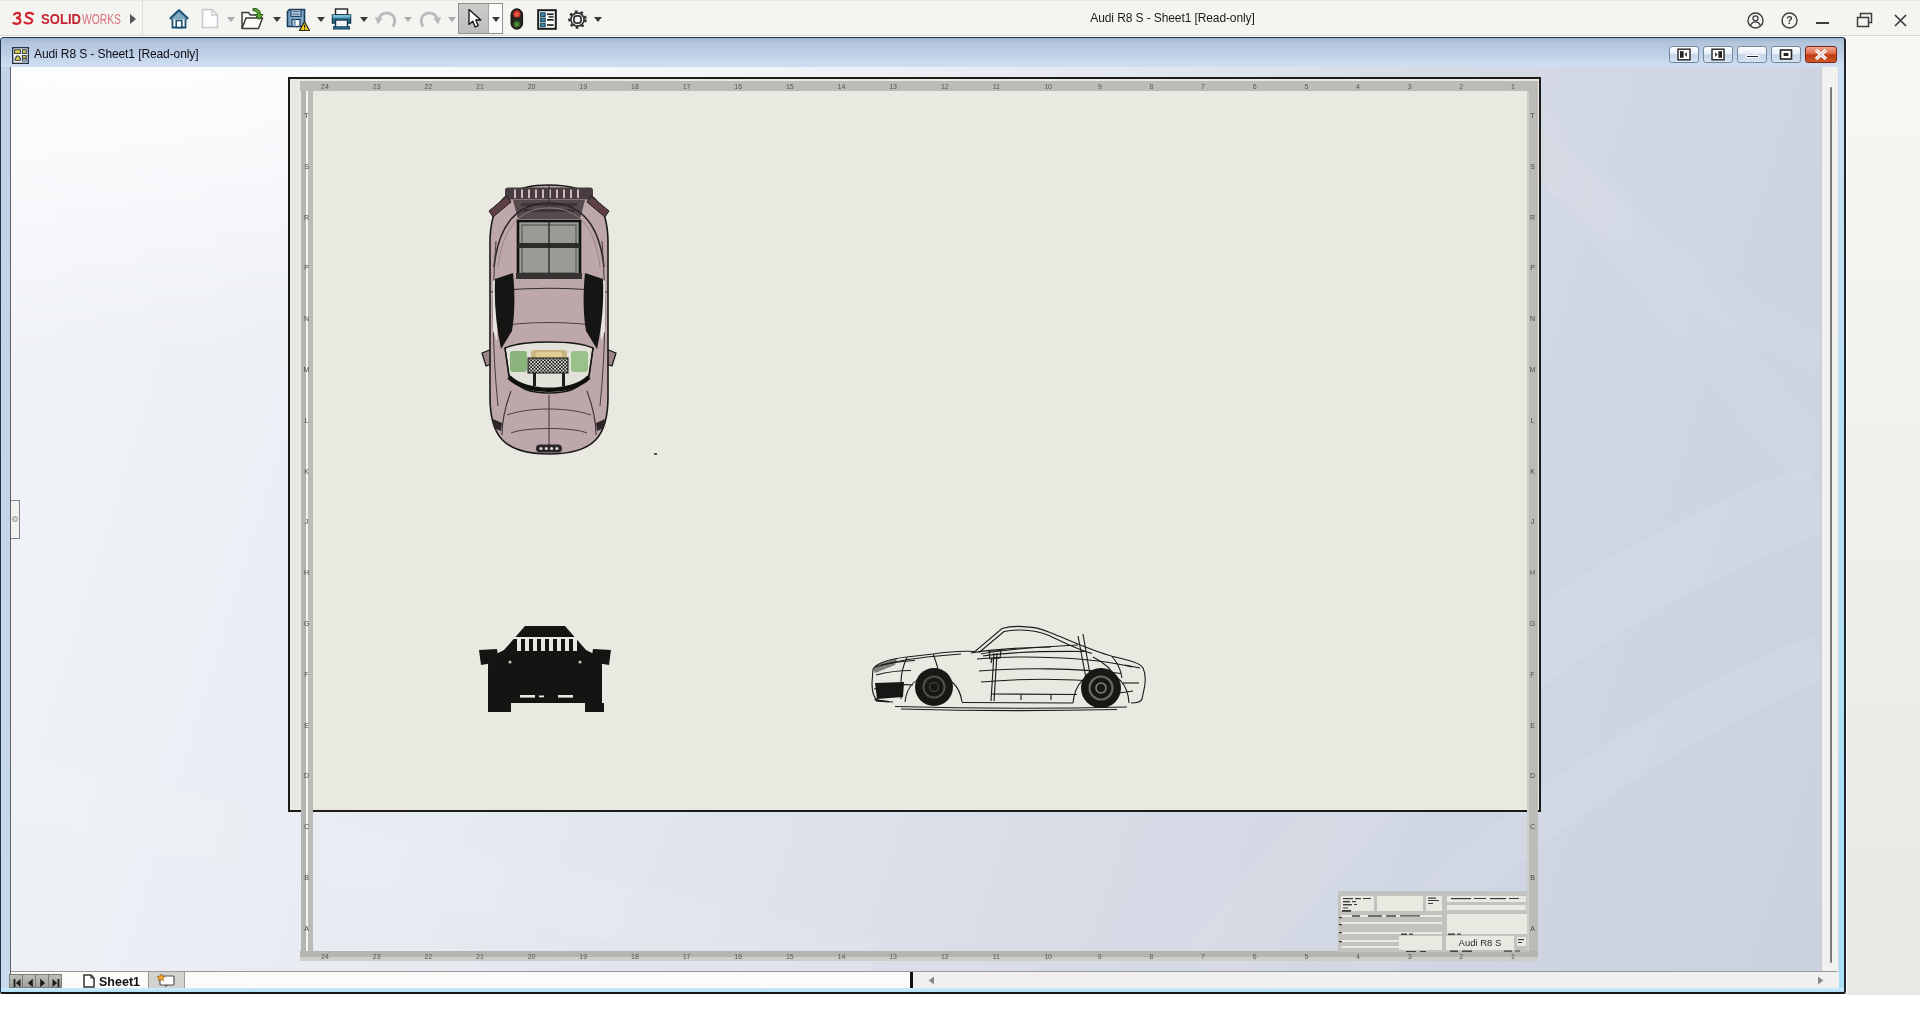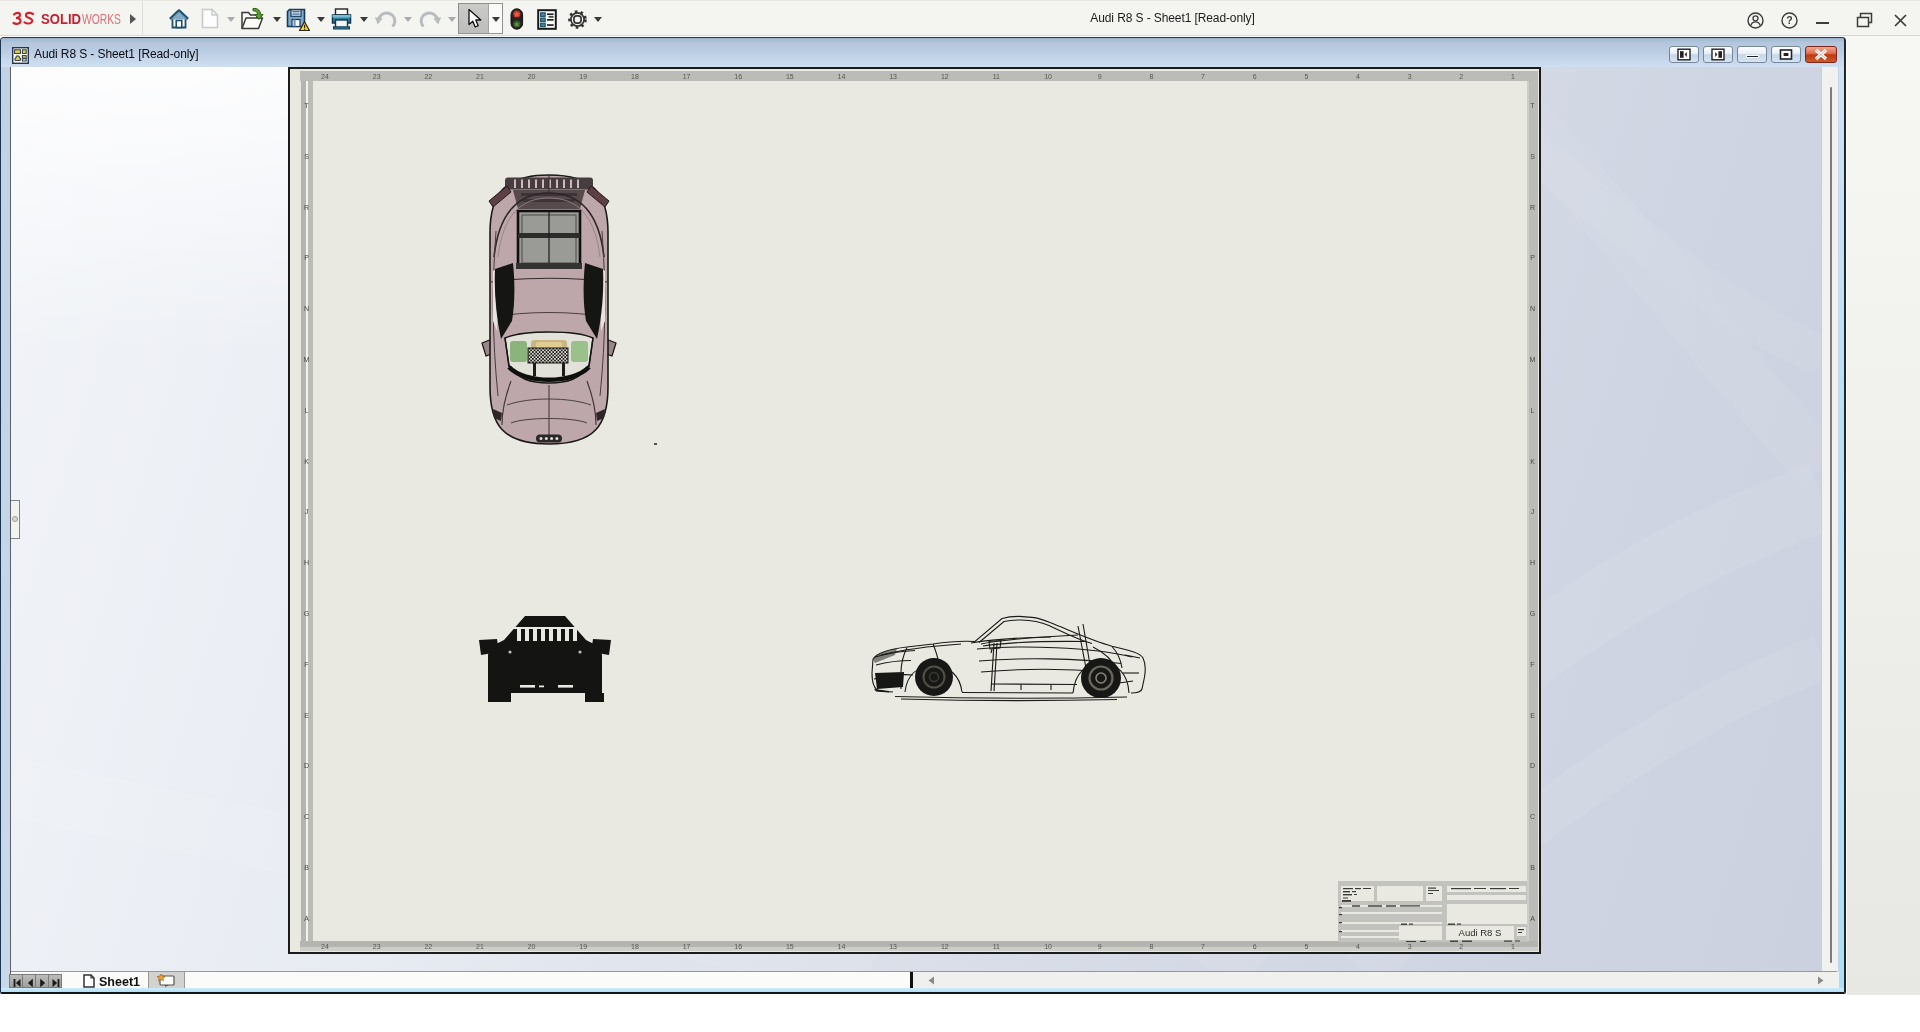--- a/index.html
+++ b/index.html
@@ -9,21 +9,21 @@
 #docwin{position:absolute;left:0;top:37px;width:1846px;height:957px;border:1px solid #1e3550;border-right:2px solid #20242e;border-bottom:2px solid #161616;border-radius:4px 4px 2px 2px;overflow:hidden;background:#c7d6e8}
 #tbar{position:absolute;left:0;top:0;width:1846px;height:29px;background:linear-gradient(180deg,#9db3cd 0%,#b2c5db 15%,#bccee4 50%,#c9d9ed 80%,#cfdef1 100%)}
 #lframe{position:absolute;left:0;top:29px;width:9px;height:926px;background:linear-gradient(180deg,#c2d2e6,#c8d9ea)}
 #lline{position:absolute;left:9px;top:29px;width:1px;height:922px;background:#5d6066}
 #content{position:absolute;left:10px;top:29px;width:1811px;height:905px;overflow:hidden;background:radial-gradient(125% 55% at 8% 0%,rgba(255,255,255,0.88) 0%,rgba(255,255,255,0) 58%),linear-gradient(107deg,#f2f4f8 0%,#e7ebf2 30%,#d9dee8 58%,#cfd5e2 82%,#cbd1de 100%)}
 #vscroll{position:absolute;left:1820px;top:29px;width:17px;height:904px;background:#f1f1ef;border-left:1px solid #cfcfcc}
 #vthumb{position:absolute;left:7.5px;top:20px;width:2.5px;height:876px;background:#7d7d7b;border-radius:2px}
 #rframe{position:absolute;left:1838px;top:29px;width:8px;height:926px;background:linear-gradient(180deg,#cde2f2 0%,#b5e1f6 40%,#a8e0f7 100%)}
 #tabrow{position:absolute;left:10px;top:933px;width:1826px;height:17px;background:#fbfbfa;border-top:1px solid #98989a}
 #botframe{position:absolute;left:0;top:950px;width:1846px;height:5px;background:linear-gradient(180deg,#cfeafa,#a5e0f8)}
-#sheet{position:absolute;left:277px;top:0;width:1253px;height:887px;background:#e9e9e1;border:2px solid #1b1b19}
+#sheet{position:absolute;left:277px;top:10px;width:1253px;height:735px;background:#e9e9e1;border:2px solid #1b1b19}
 .zs{position:absolute;background:#bbbbb7}
 .zn{position:absolute;font-size:7px;color:#50504a;opacity:.92;transform:translateX(-50%);line-height:9px}
 .zl{position:absolute;font-size:7px;color:#4a4a44;transform:translate(-50%,-50%)}
 .bc{position:absolute;background:#e9e9e1}
 .navb{position:absolute;top:2px;width:14px;height:14px;background:linear-gradient(180deg,#bcbcb8,#9f9f9b);border:1px solid #7b7b79}
 .wb{position:absolute;top:8px;width:30px;height:17px;border:1px solid #77889e;border-radius:3px;background:linear-gradient(180deg,#fdfeff 0%,#e7eef7 44%,#c6d6e8 52%,#d7e3f2 100%)}
 </style></head><body>
 
 <div id="topbar">
 <svg class="a" style="left:10px;top:6px" width="150" height="24" viewBox="0 0 150 24">

